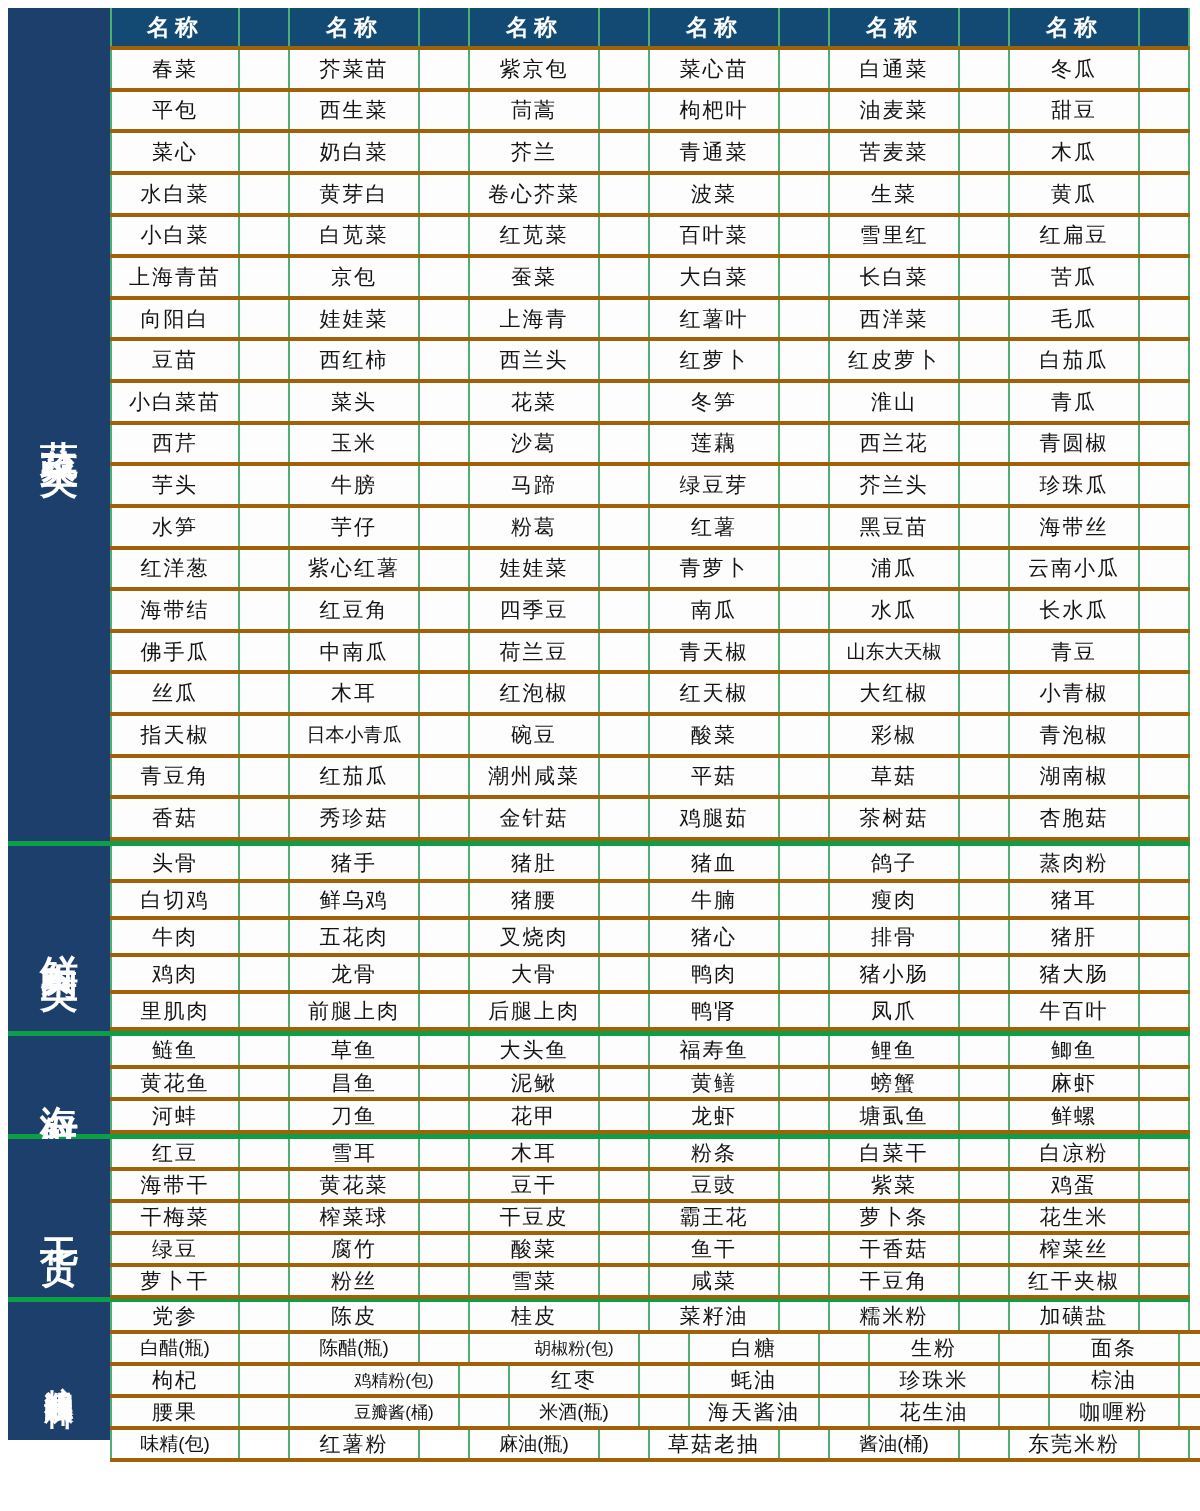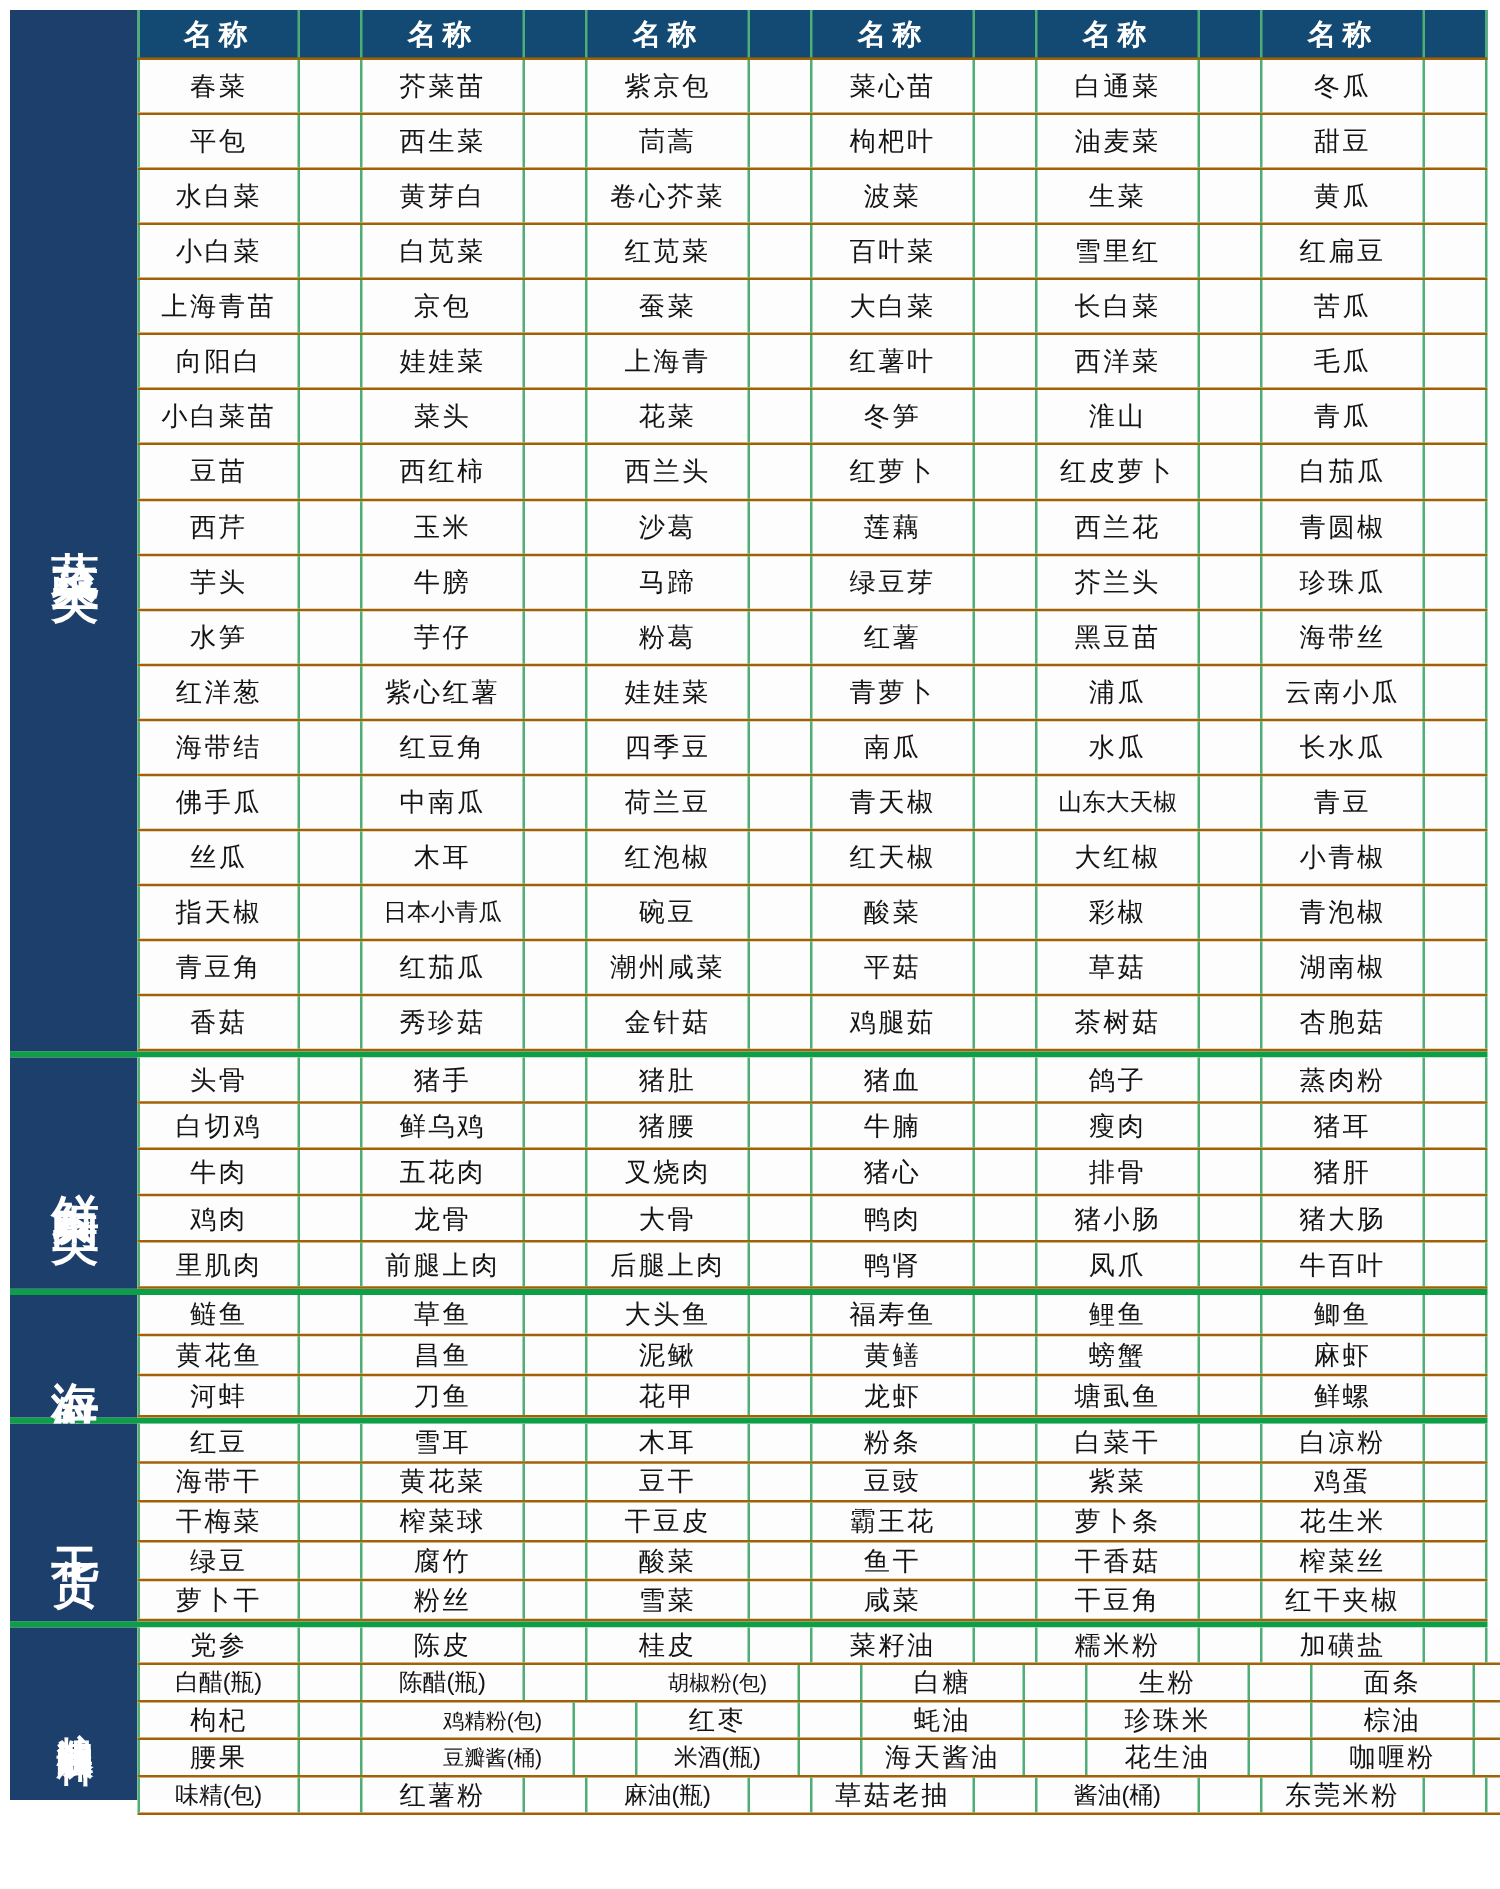--- a/index.html
+++ b/index.html
@@ -5,21 +5,21 @@
   html,body{margin:0;padding:0;background:#ffffff;}
   .page{position:relative;width:1200px;height:1511px;background:#ffffff;
         font-family:"Liberation Sans",sans-serif;overflow:hidden;}
   .content{position:absolute;top:8px;left:8px;width:1182px;}
   .section{display:flex;width:100%;}
   .side{flex:0 0 102px;background:#1d3f6b;display:flex;align-items:center;justify-content:center;}
   .side-label{writing-mode:vertical-rl;text-orientation:upright;color:#ffffff;font-weight:bold;
               font-size:38px;letter-spacing:10px;line-height:1;}
   .side-label.long{font-size:29px;letter-spacing:3px;}
   .rows{flex:1;display:flex;flex-direction:column;background:#fdfdfd;}
-  .trow{flex:1;display:flex;border-bottom:2px solid #a16207;}
+  .trow{flex:1;display:flex;border-bottom:4px solid #a16207;}
   .header-row{flex:0 0 38px;background:#124a73;}
   .cell{display:flex;align-items:center;justify-content:center;box-sizing:border-box;
         border-right:2px solid #4fae74;overflow:hidden;white-space:nowrap;}
   .cell:first-child{border-left:2px solid #4fae74;}
   .cell.name{flex:0 0 130px;font-size:21px;letter-spacing:2px;color:#141414;}
   .cell.price{flex:0 0 50px;}
   .header-row .cell.name{color:#ffffff;font-size:23px;letter-spacing:5px;font-weight:bold;}
   .cell.name.len5{font-size:19px;letter-spacing:0;}
   .cell.name.len6{font-size:17px;letter-spacing:0;margin-left:40px;}
   .divider{height:5px;background:#0c9f48;width:100%;}
@@ -75,20 +75,34 @@
             <div class="cell name">茼蒿</div>
             <div class="cell price"></div>
             <div class="cell name">枸杷叶</div>
             <div class="cell price"></div>
             <div class="cell name">油麦菜</div>
             <div class="cell price"></div>
             <div class="cell name">甜豆</div>
             <div class="cell price"></div>
           </div>
           <div class="trow">
+            <div class="cell name">菜心</div>
+            <div class="cell price"></div>
+            <div class="cell name">奶白菜</div>
+            <div class="cell price"></div>
+            <div class="cell name">芥兰</div>
+            <div class="cell price"></div>
+            <div class="cell name">青通菜</div>
+            <div class="cell price"></div>
+            <div class="cell name">苦麦菜</div>
+            <div class="cell price"></div>
+            <div class="cell name">木瓜</div>
+            <div class="cell price"></div>
+          </div>
+          <div class="trow">
             <div class="cell name">水白菜</div>
             <div class="cell price"></div>
             <div class="cell name">黄芽白</div>
             <div class="cell price"></div>
             <div class="cell name">卷心芥菜</div>
             <div class="cell price"></div>
             <div class="cell name">波菜</div>
             <div class="cell price"></div>
             <div class="cell name">生菜</div>
             <div class="cell price"></div>
@@ -131,45 +145,45 @@
             <div class="cell name">上海青</div>
             <div class="cell price"></div>
             <div class="cell name">红薯叶</div>
             <div class="cell price"></div>
             <div class="cell name">西洋菜</div>
             <div class="cell price"></div>
             <div class="cell name">毛瓜</div>
             <div class="cell price"></div>
           </div>
           <div class="trow">
+            <div class="cell name">豆苗</div>
+            <div class="cell price"></div>
+            <div class="cell name">西红柿</div>
+            <div class="cell price"></div>
+            <div class="cell name">西兰头</div>
+            <div class="cell price"></div>
+            <div class="cell name">红萝卜</div>
+            <div class="cell price"></div>
+            <div class="cell name">红皮萝卜</div>
+            <div class="cell price"></div>
+            <div class="cell name">白茄瓜</div>
+            <div class="cell price"></div>
+          </div>
+          <div class="trow">
             <div class="cell name">小白菜苗</div>
             <div class="cell price"></div>
             <div class="cell name">菜头</div>
             <div class="cell price"></div>
             <div class="cell name">花菜</div>
             <div class="cell price"></div>
             <div class="cell name">冬笋</div>
             <div class="cell price"></div>
             <div class="cell name">淮山</div>
             <div class="cell price"></div>
             <div class="cell name">青瓜</div>
-            <div class="cell price"></div>
-          </div>
-          <div class="trow">
-            <div class="cell name">豆苗</div>
-            <div class="cell price"></div>
-            <div class="cell name">西红柿</div>
-            <div class="cell price"></div>
-            <div class="cell name">西兰头</div>
-            <div class="cell price"></div>
-            <div class="cell name">红萝卜</div>
-            <div class="cell price"></div>
-            <div class="cell name">红皮萝卜</div>
-            <div class="cell price"></div>
-            <div class="cell name">白茄瓜</div>
             <div class="cell price"></div>
           </div>
           <div class="trow">
             <div class="cell name">西芹</div>
             <div class="cell price"></div>
             <div class="cell name">玉米</div>
             <div class="cell price"></div>
             <div class="cell name">沙葛</div>
             <div class="cell price"></div>
             <div class="cell name">莲藕</div>

